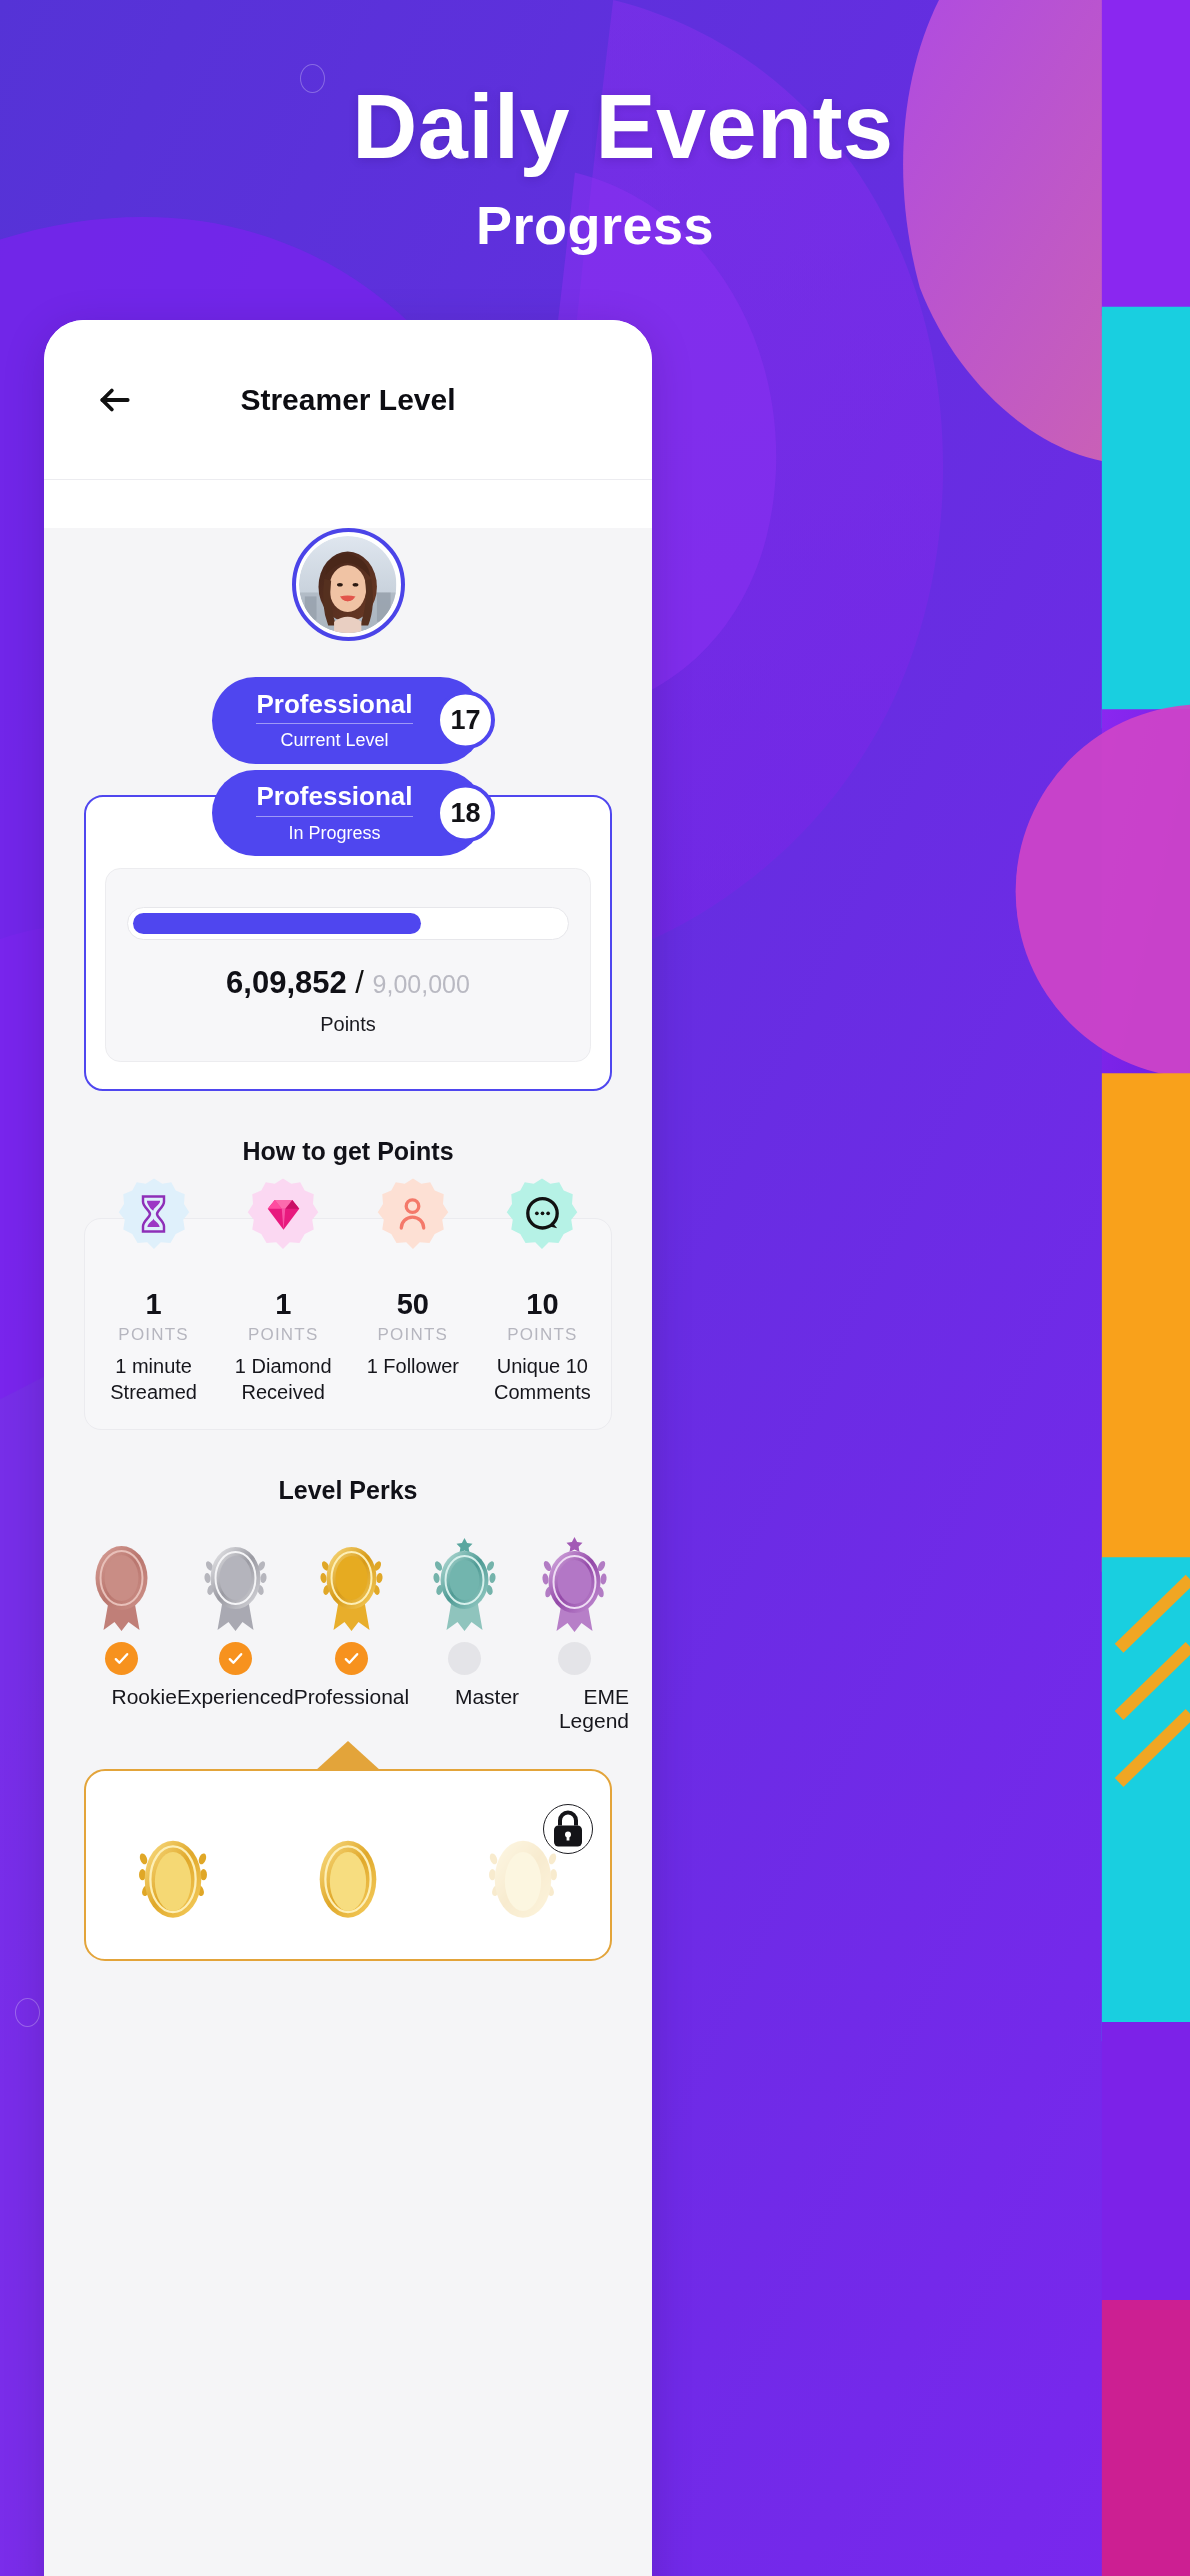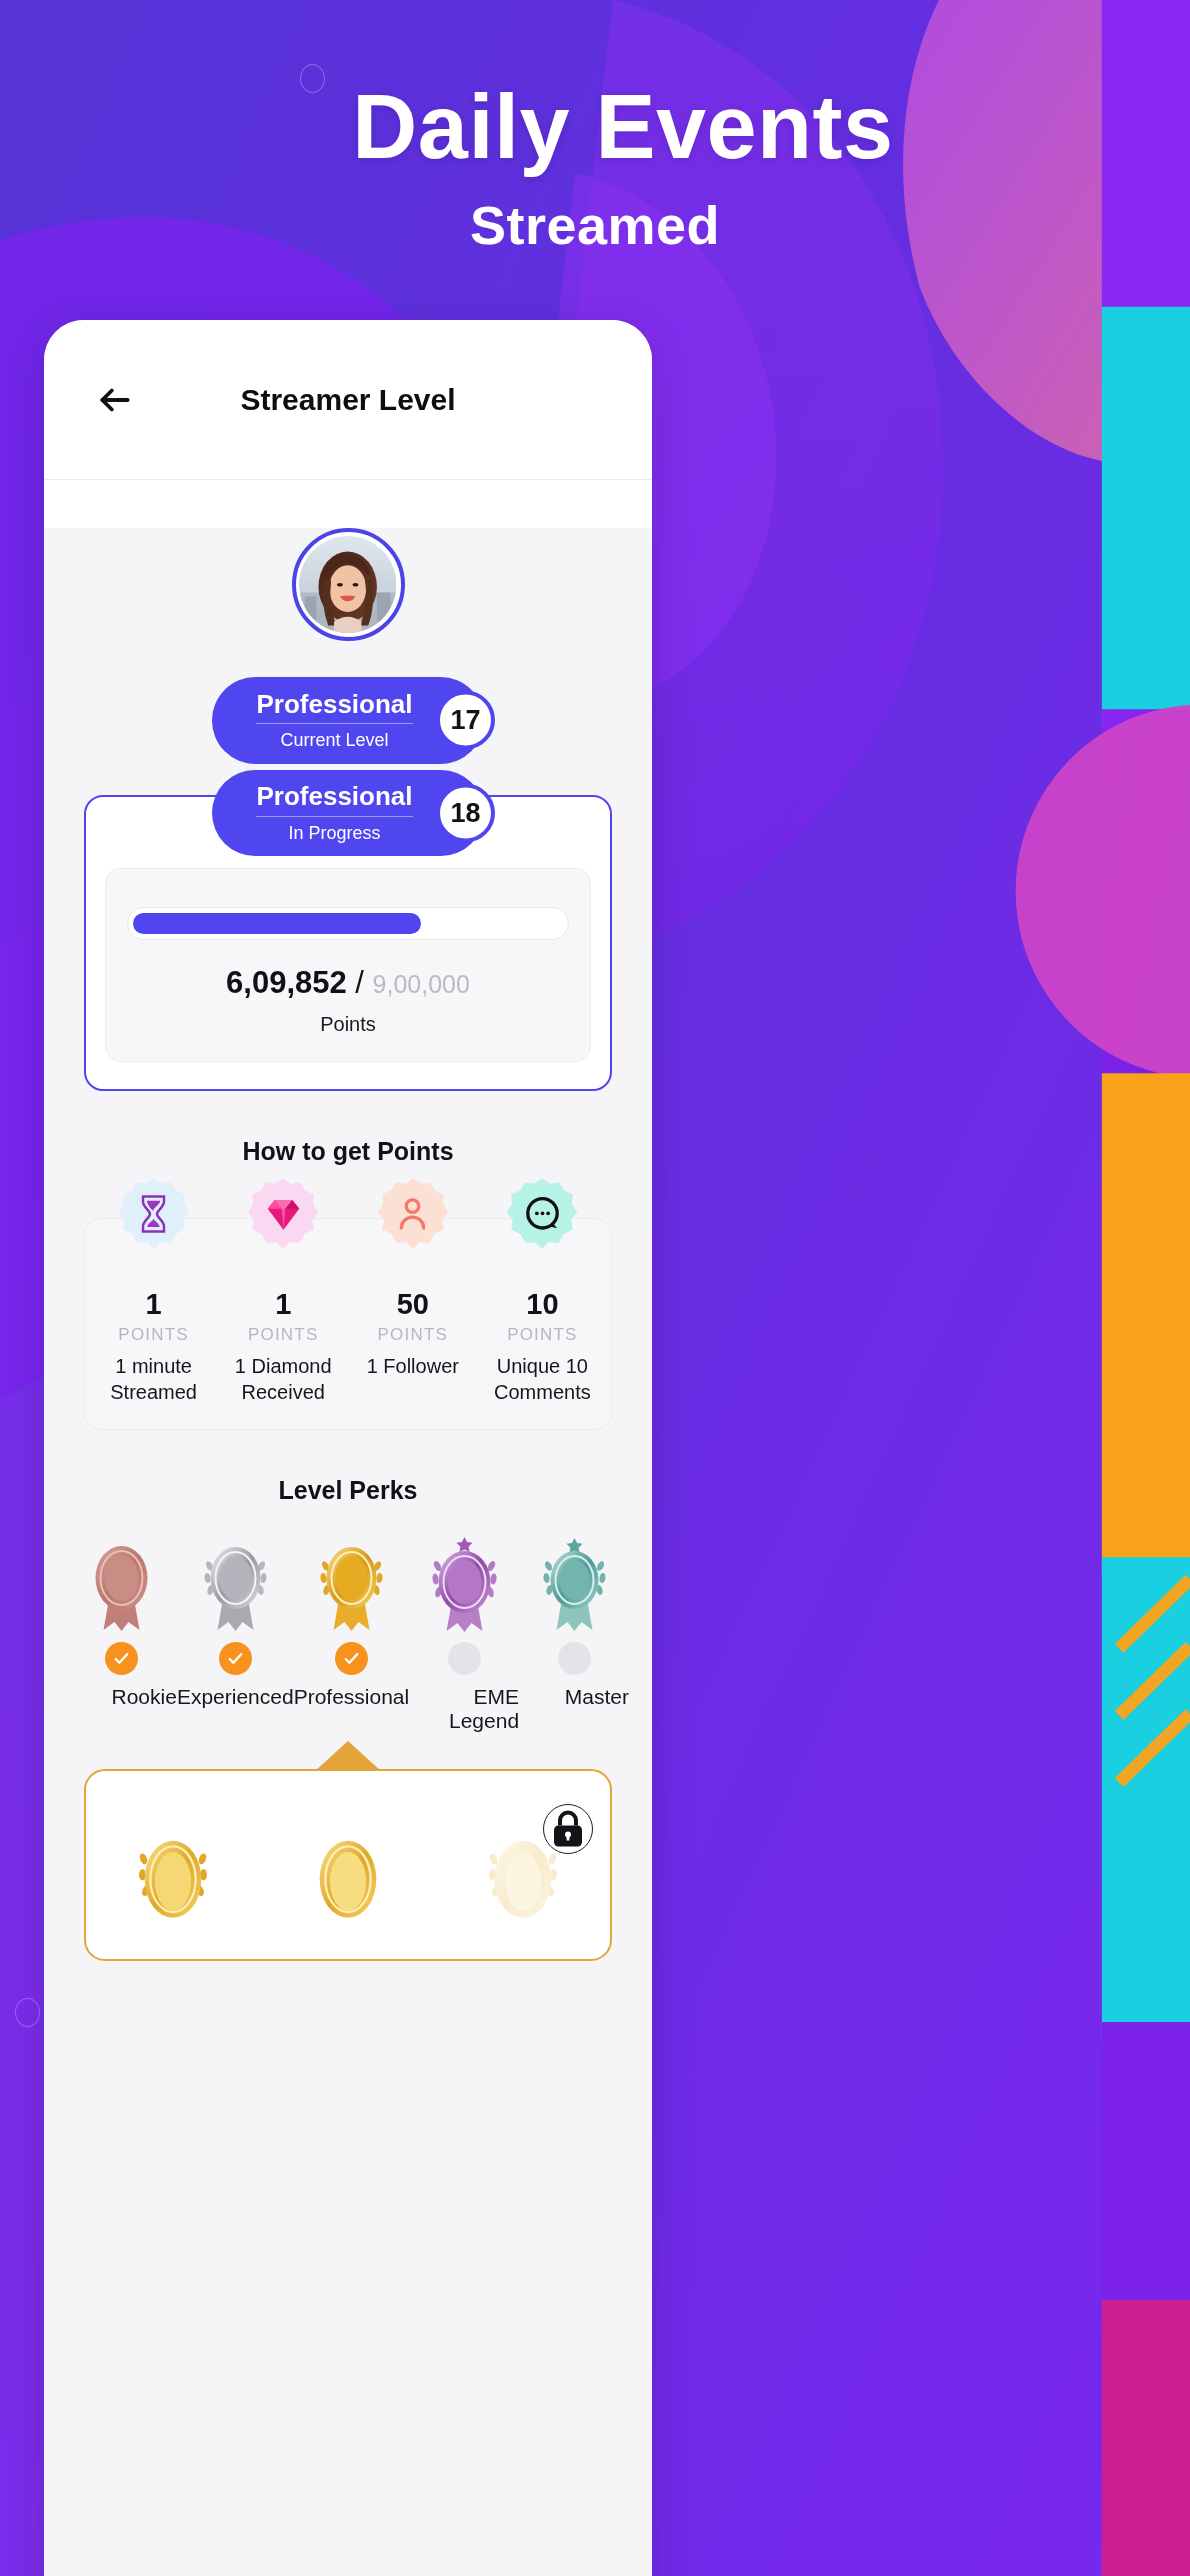--- a/index.html
+++ b/index.html
@@ -253,21 +253,21 @@
         <path d="M1168,1860 L1242,1788"></path>
       </g>
       <path d="M1150,1640 C1190,1700 1215,1760 1242,1800 L1242,1640 Z" fill="#19cfe0" opacity="0"></path>
     </g>
   </svg>
   <div class="deco-circle" id="deco-top"></div>
   <div class="deco-circle" id="deco-left"></div>
 </div>
 
 <div class="promo" id="promo-title">Daily Events</div>
-<div class="promo" id="promo-subtitle">Streamed</div>
+<div class="promo" id="promo-subtitle">Progress</div>
 
 <div id="phone">
 
   <div id="appbar">
     <button id="back-button">
       <svg viewBox="0 0 24 24" width="38" height="38" fill="none" stroke="#111" stroke-width="2.4" stroke-linecap="round" stroke-linejoin="round">
         <line x1="20" y1="12" x2="4" y2="12"></line>
           <polyline points="10,6 4,12 10,18"></polyline>
       </svg>
     </button>
@@ -518,20 +518,51 @@
             </svg>
           </div>
         </div>
         <div class="perk-label">Professional</div>
       </div>
 
       <div class="perk">
         <div class="perk-medal">
           <svg viewBox="0 0 80 98">
             <defs>
+                <linearGradient id="mTe" x1="0" y1="0" x2="1" y2="1">
+              <stop offset="0" stop-color="#bfe3dd"></stop>
+                  <stop offset=".5" stop-color="#4e9a94"></stop>
+                  <stop offset="1" stop-color="#9fd2cb"></stop>
+                </linearGradient>
+              </defs>
+            <path d="M28 60 L22 94 L33 86 L40 95 L47 86 L58 94 L52 60Z" fill="#8fc4bd"></path>
+            <path d="M40 2 l2.6 5 5.4.8-3.9 3.9.9 5.4L40 14.5 35 17.1l.9-5.4L32 7.8l5.4-.8z" fill="#5aa69f"></path>
+            <g fill="#74b3ab">
+              <ellipse cx="14" cy="30" rx="3" ry="5" transform="rotate(-28 14 30)"></ellipse>
+              <ellipse cx="12" cy="42" rx="3" ry="5" transform="rotate(-8 12 42)"></ellipse>
+              <ellipse cx="15" cy="54" rx="3" ry="5" transform="rotate(16 15 54)"></ellipse>
+              <ellipse cx="66" cy="30" rx="3" ry="5" transform="rotate(28 66 30)"></ellipse>
+              <ellipse cx="68" cy="42" rx="3" ry="5" transform="rotate(8 68 42)"></ellipse>
+              <ellipse cx="65" cy="54" rx="3" ry="5" transform="rotate(-16 65 54)"></ellipse>
+            </g>
+            <ellipse cx="40" cy="44" rx="24" ry="29" fill="url(#mTe)"></ellipse>
+            <ellipse cx="40" cy="44" rx="19" ry="24" fill="none" stroke="#d7f0ec" stroke-width="2"></ellipse>
+            <ellipse cx="40" cy="44" rx="15" ry="20" fill="#72b5ae"></ellipse>
+          </svg>
+        </div>
+        <div class="perk-dot-zone">
+          <div class="perk-dot todo"></div>
+        </div>
+        <div class="perk-label">Master</div>
+      </div>
+
+      <div class="perk">
+        <div class="perk-medal">
+          <svg viewBox="0 0 80 98">
+            <defs>
                 <linearGradient id="mPu" x1="0" y1="0" x2="1" y2="1">
               <stop offset="0" stop-color="#dcb7e6"></stop>
                   <stop offset=".5" stop-color="#9349a8"></stop>
                   <stop offset="1" stop-color="#c694d6"></stop>
                 </linearGradient>
               </defs>
             <path d="M28 62 L22 95 L33 87 L40 96 L47 87 L58 95 L52 62Z" fill="#b77fc8"></path>
             <path d="M40 1 l2.6 5 5.4.8-3.9 3.9.9 5.4L40 13.5 35 16.1l.9-5.4L32 6.8l5.4-.8z" fill="#a25ab5"></path>
             <g fill="#b27cc4">
               <ellipse cx="13" cy="30" rx="3" ry="5.5" transform="rotate(-28 13 30)"></ellipse>
@@ -545,51 +576,20 @@
             <ellipse cx="40" cy="46" rx="21" ry="26" fill="none" stroke="#eedcf4" stroke-width="2"></ellipse>
             <ellipse cx="40" cy="46" rx="17" ry="22" fill="#b377c6"></ellipse>
           </svg>
         </div>
         <div class="perk-dot-zone">
           <div class="perk-dot todo"></div>
         </div>
         <div class="perk-label">EME Legend</div>
       </div>
 
-      <div class="perk">
-        <div class="perk-medal">
-          <svg viewBox="0 0 80 98">
-            <defs>
-                <linearGradient id="mTe" x1="0" y1="0" x2="1" y2="1">
-              <stop offset="0" stop-color="#bfe3dd"></stop>
-                  <stop offset=".5" stop-color="#4e9a94"></stop>
-                  <stop offset="1" stop-color="#9fd2cb"></stop>
-                </linearGradient>
-              </defs>
-            <path d="M28 60 L22 94 L33 86 L40 95 L47 86 L58 94 L52 60Z" fill="#8fc4bd"></path>
-            <path d="M40 2 l2.6 5 5.4.8-3.9 3.9.9 5.4L40 14.5 35 17.1l.9-5.4L32 7.8l5.4-.8z" fill="#5aa69f"></path>
-            <g fill="#74b3ab">
-              <ellipse cx="14" cy="30" rx="3" ry="5" transform="rotate(-28 14 30)"></ellipse>
-              <ellipse cx="12" cy="42" rx="3" ry="5" transform="rotate(-8 12 42)"></ellipse>
-              <ellipse cx="15" cy="54" rx="3" ry="5" transform="rotate(16 15 54)"></ellipse>
-              <ellipse cx="66" cy="30" rx="3" ry="5" transform="rotate(28 66 30)"></ellipse>
-              <ellipse cx="68" cy="42" rx="3" ry="5" transform="rotate(8 68 42)"></ellipse>
-              <ellipse cx="65" cy="54" rx="3" ry="5" transform="rotate(-16 65 54)"></ellipse>
-            </g>
-            <ellipse cx="40" cy="44" rx="24" ry="29" fill="url(#mTe)"></ellipse>
-            <ellipse cx="40" cy="44" rx="19" ry="24" fill="none" stroke="#d7f0ec" stroke-width="2"></ellipse>
-            <ellipse cx="40" cy="44" rx="15" ry="20" fill="#72b5ae"></ellipse>
-          </svg>
-        </div>
-        <div class="perk-dot-zone">
-          <div class="perk-dot todo"></div>
-        </div>
-        <div class="perk-label">Master</div>
-      </div>
-
     </div>
 
     <div id="perk-detail">
       <div id="perk-arrow"></div>
       <div id="perk-detail-grid">
 
         <div class="pd-item">
           <svg viewBox="0 0 80 98">
             <defs>
                 <linearGradient id="pdG1" x1="0" y1="0" x2="1" y2="1">

